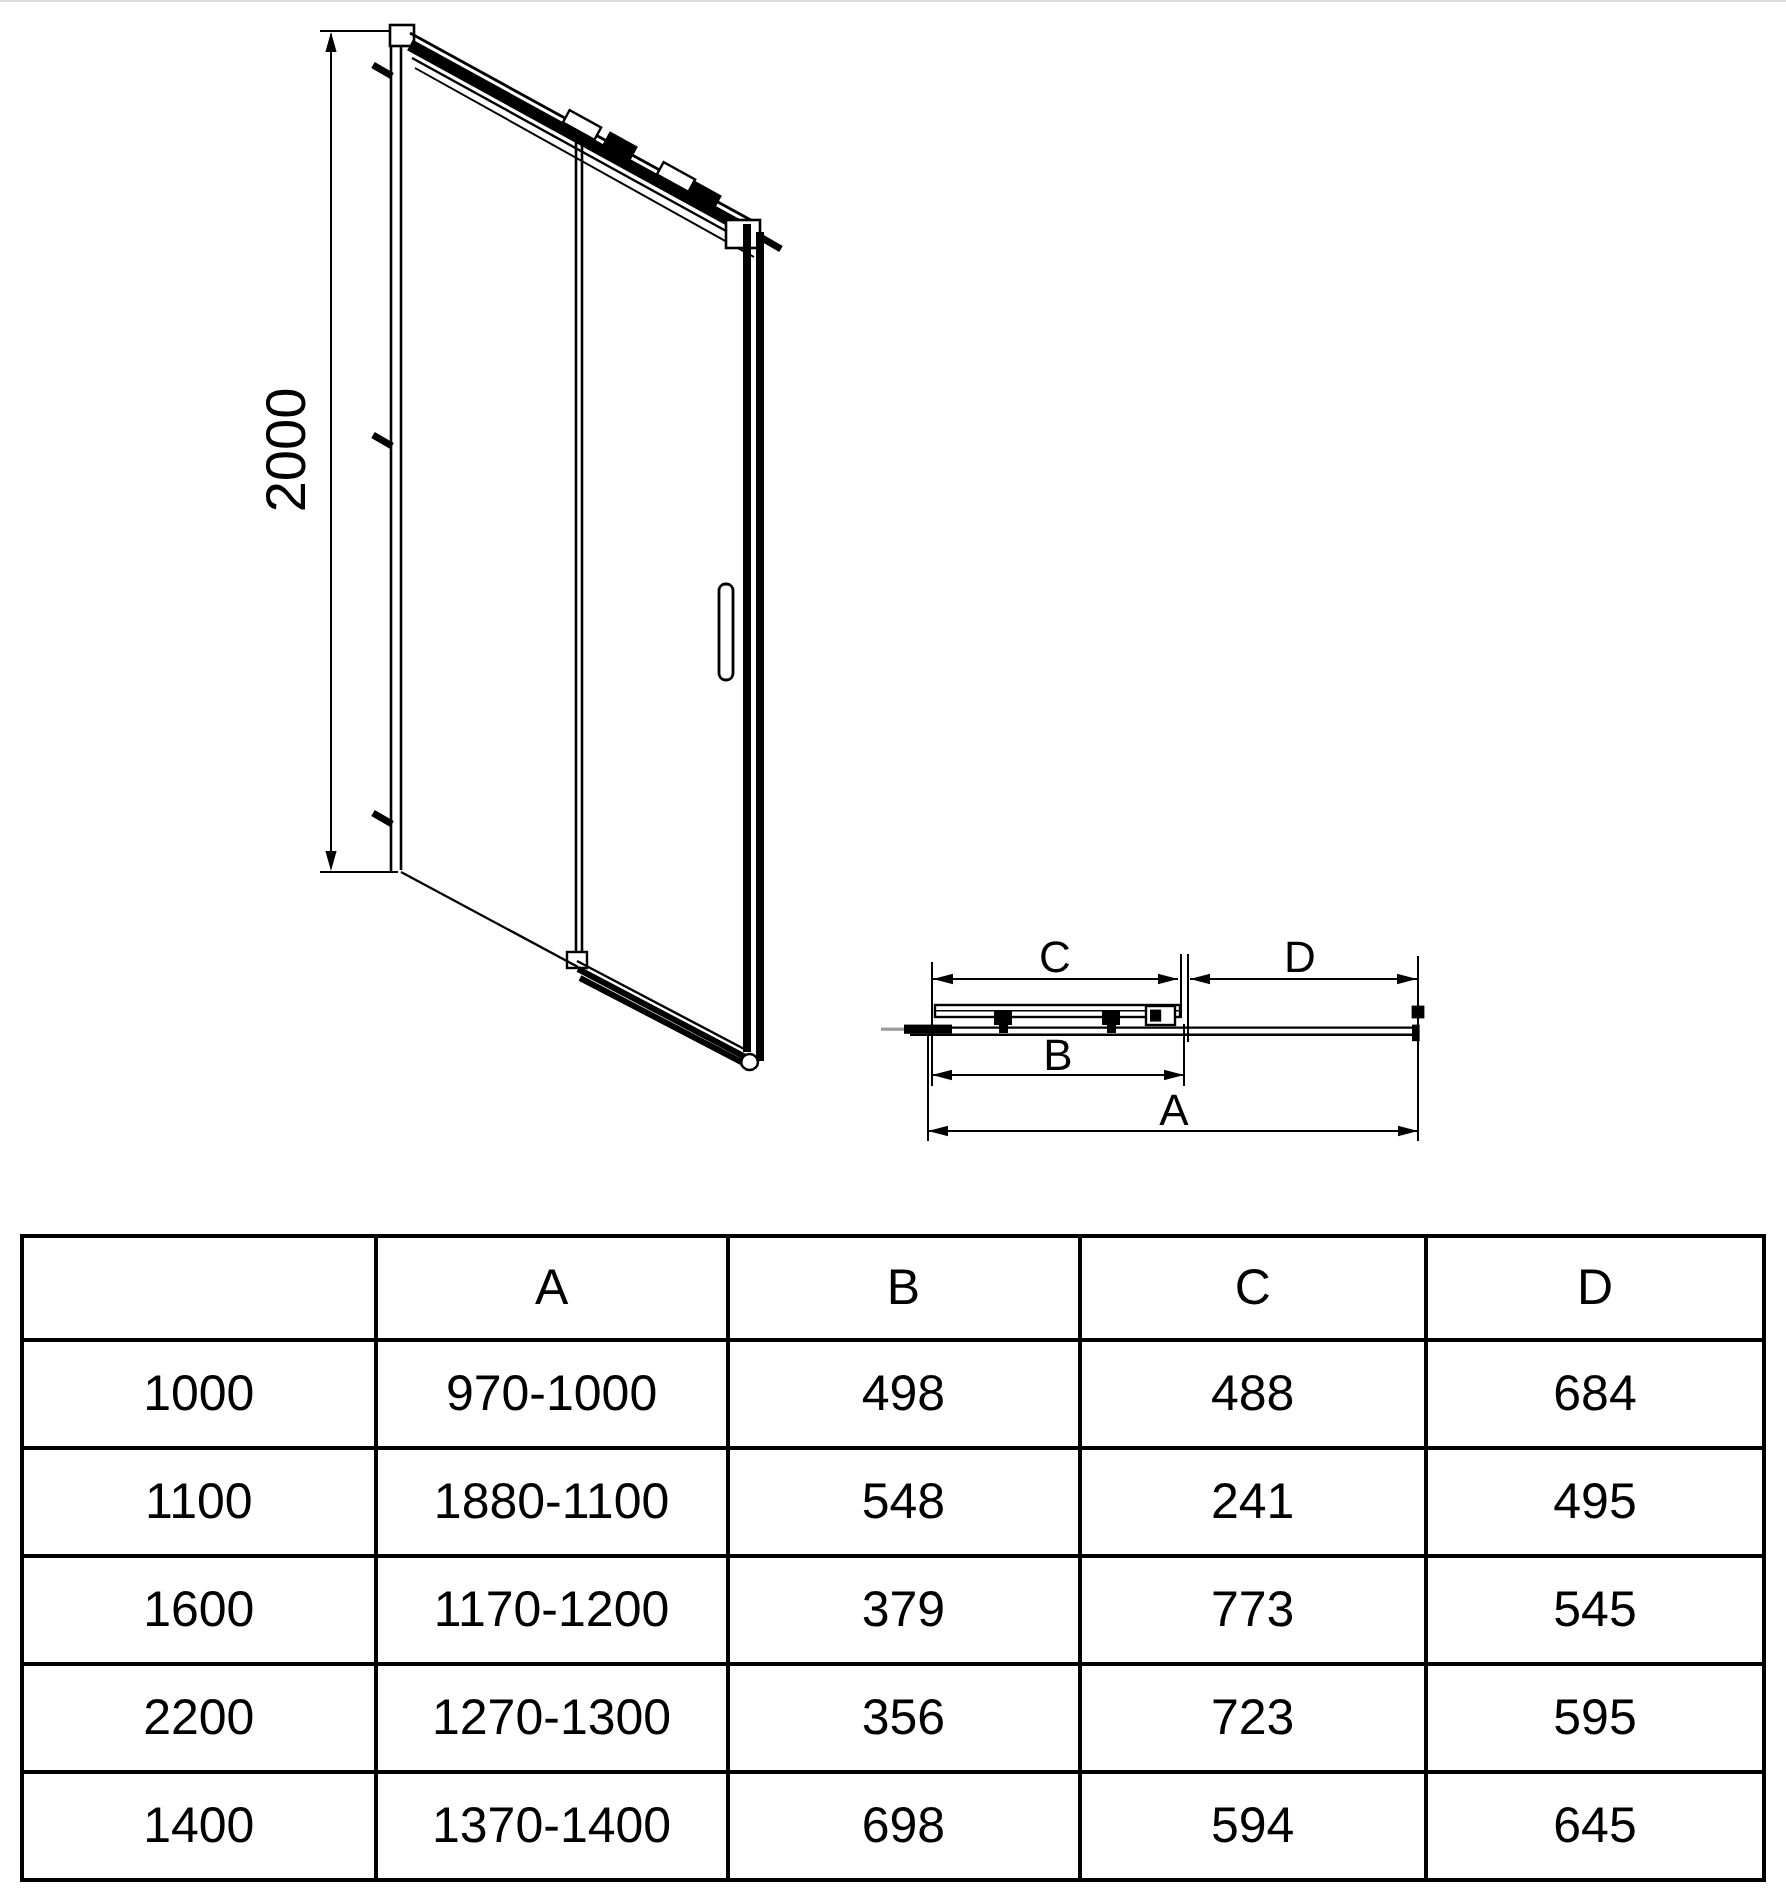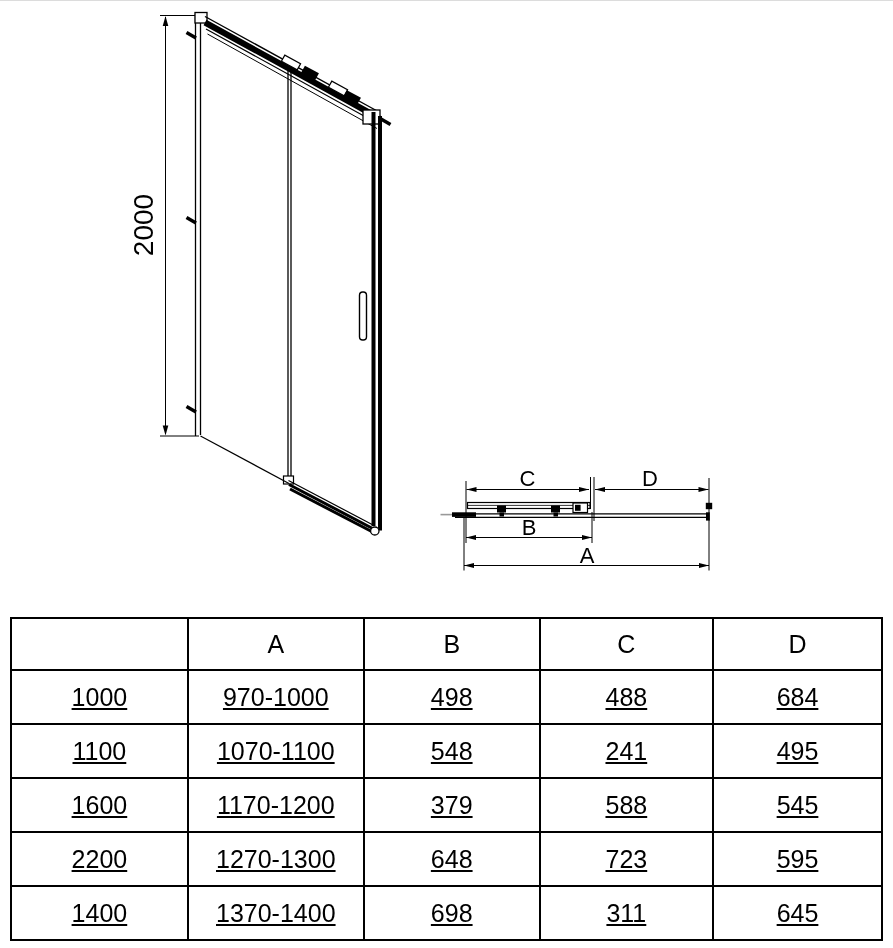--- a/index.html
+++ b/index.html
@@ -35,21 +35,21 @@
   table.dims th, table.dims td{
     border:2px solid #000;
     text-align:center;
     vertical-align:middle;
     font-weight:400;
     padding:0;
     color:#000;
     background:#fff;
   }
   table.dims thead tr{height:52px;}
-  table.dims tbody tr{height:54px;text-decoration:underline;}
+  table.dims tbody tr{height:54px;}
 </style>
 </head>
 <body>
 
 <div class="page-top-line"></div>
 
 <svg id="drawing" width="893" height="600" viewBox="0 0 893 600" xmlns="http://www.w3.org/2000/svg">
 
   <g stroke="#000" fill="none">
 
@@ -187,40 +187,40 @@
   <tbody>
     <tr>
       <td>1000</td>
       <td>970-1000</td>
       <td>498</td>
       <td>488</td>
       <td>684</td>
     </tr>
     <tr>
       <td>1100</td>
-      <td>1070-1100</td>
+      <td>1880-1100</td>
       <td>548</td>
       <td>241</td>
       <td>495</td>
     </tr>
     <tr>
       <td>1600</td>
       <td>1170-1200</td>
       <td>379</td>
-      <td>588</td>
+      <td>773</td>
       <td>545</td>
     </tr>
     <tr>
       <td>2200</td>
       <td>1270-1300</td>
-      <td>648</td>
+      <td>356</td>
       <td>723</td>
       <td>595</td>
     </tr>
     <tr>
       <td>1400</td>
       <td>1370-1400</td>
       <td>698</td>
-      <td>311</td>
+      <td>594</td>
       <td>645</td>
     </tr>
   </tbody>
 </table>
 
 </body></html>

